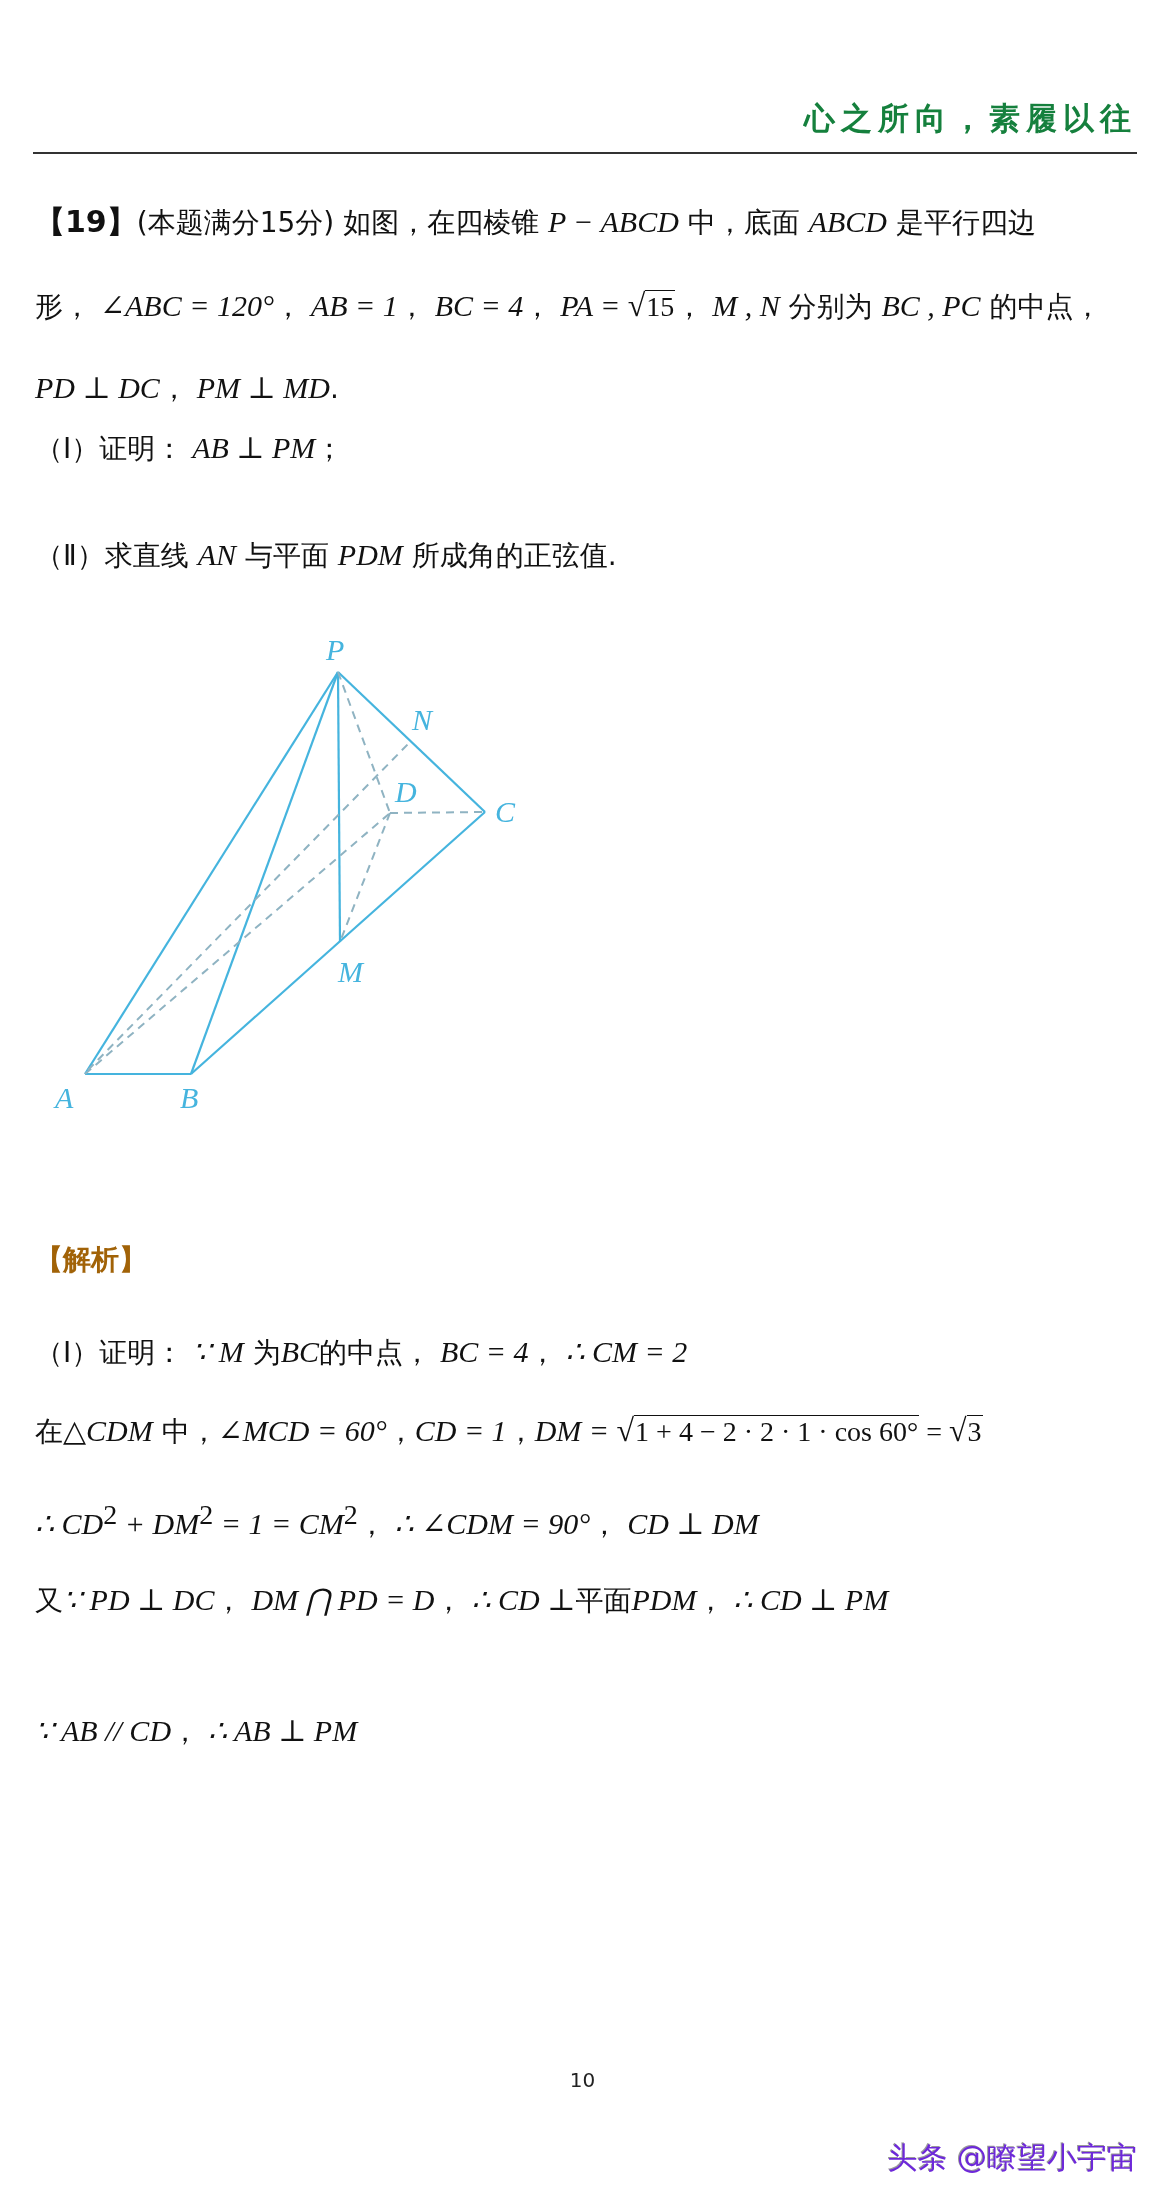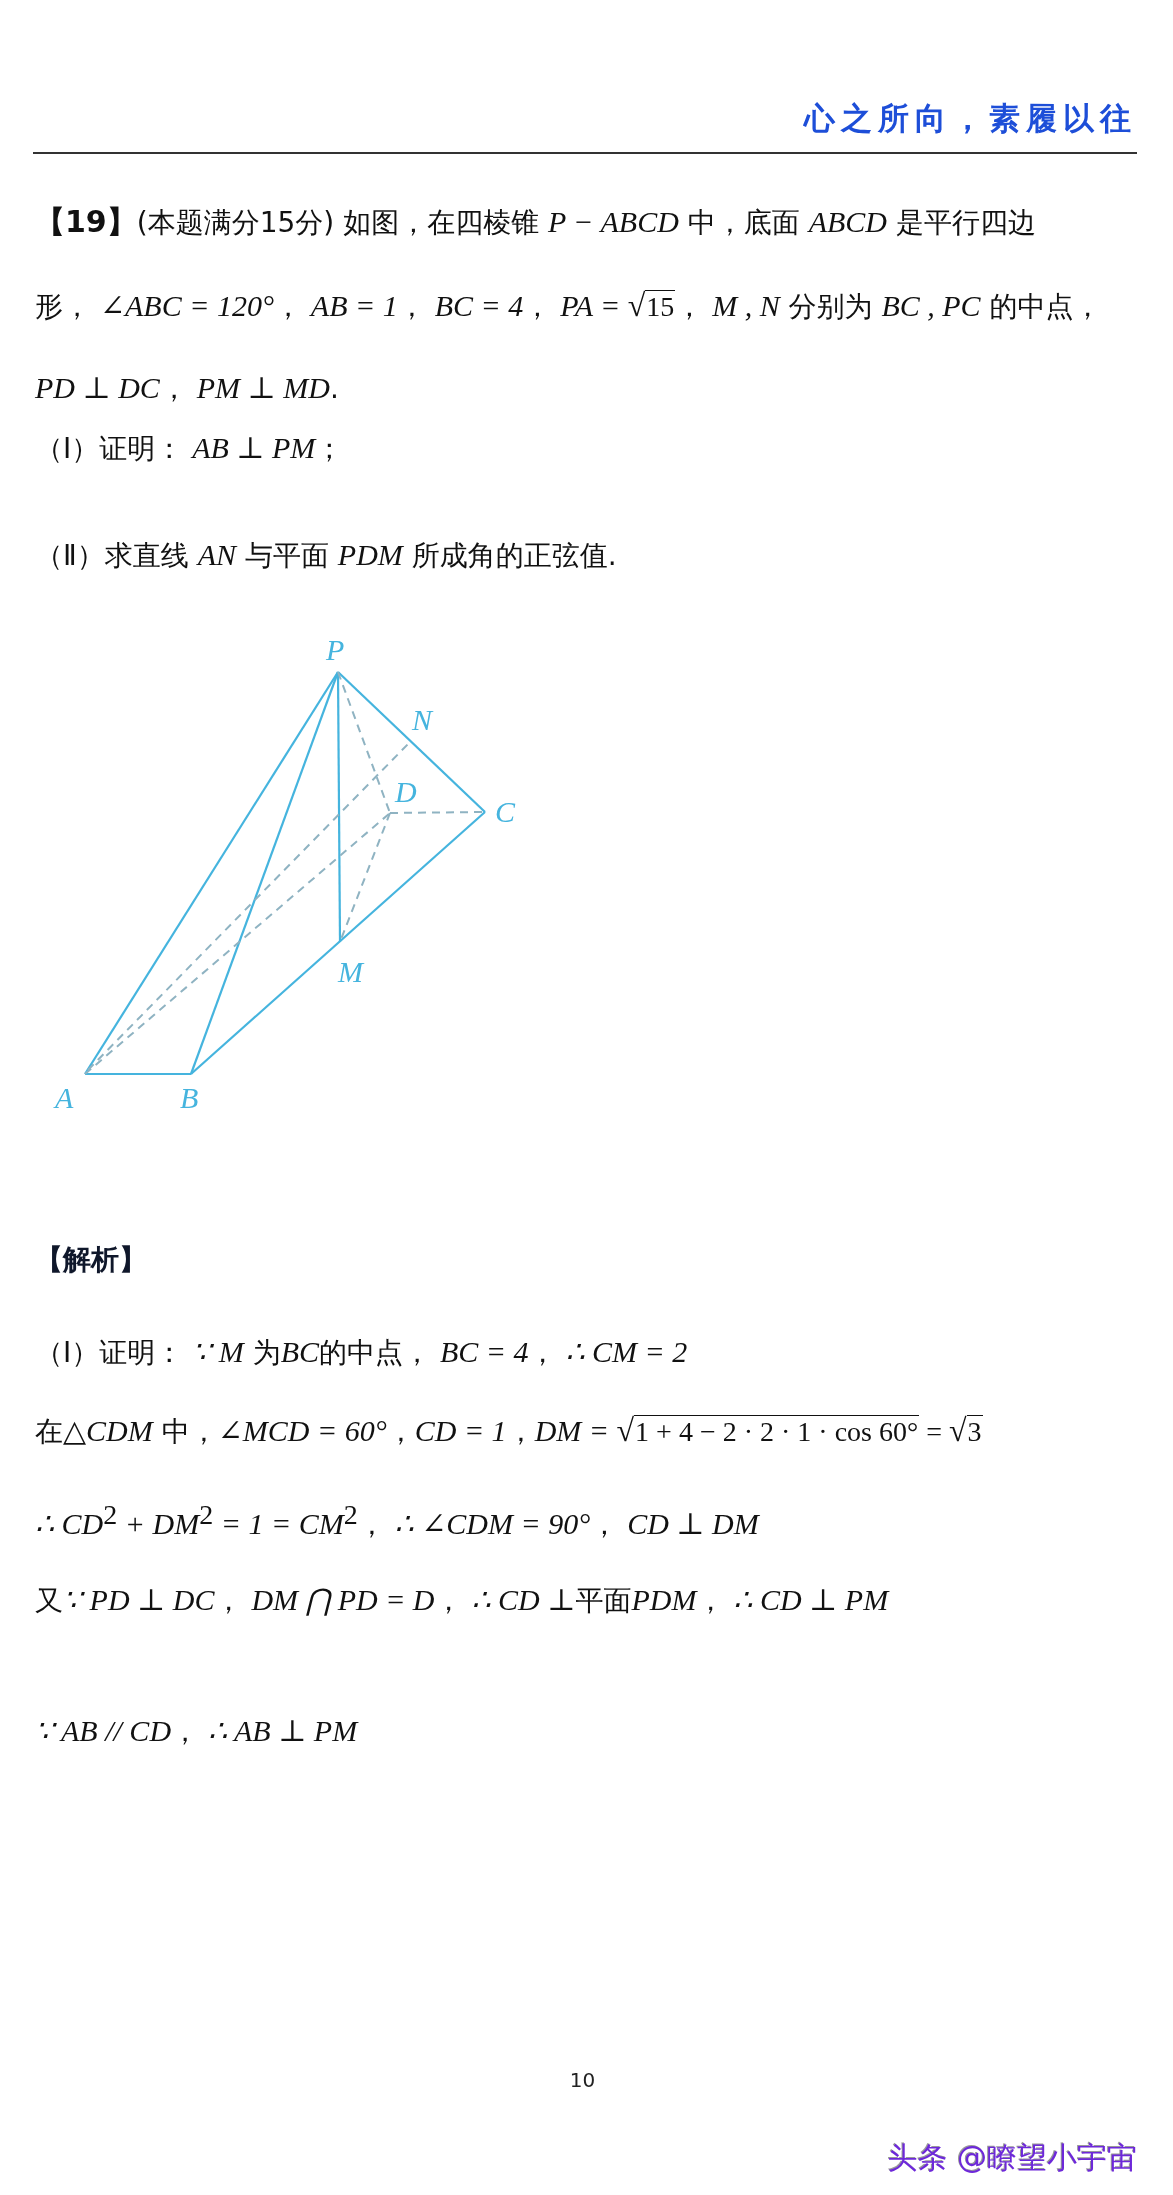--- a/index.html
+++ b/index.html
@@ -3,34 +3,34 @@
 <meta charset="utf-8">
 <style>
   html, body { margin: 0; padding: 0; background: #ffffff; }
   body {
     width: 1173px; height: 2195px; position: relative; overflow: hidden;
     font-family: "DejaVu Sans", "Liberation Sans", sans-serif; color: #111;
   }
   .header-motto {
     position: absolute; right: 36px; top: 98px;
     font-family: "DejaVu Serif", "Liberation Serif", serif;
-    font-weight: bold; font-size: 31px; letter-spacing: 6px; color: #1d4ed8;
+    font-weight: bold; font-size: 31px; letter-spacing: 6px; color: #15803d;
   }
   .header-rule {
     position: absolute; left: 33px; top: 152px; width: 1104px; height: 2px; background: #333;
   }
   .line {
     position: absolute; left: 35px; font-size: 28px; line-height: 40px; white-space: nowrap;
   }
   .m {
     font-family: "Liberation Serif", "DejaVu Serif", serif; font-style: italic; font-size: 30px;
   }
   .n { font-family: "Liberation Serif", "DejaVu Serif", serif; font-size: 28px; }
   .q-num { font-weight: bold; font-size: 30px; }
-  .red-title { color: #0f172a; font-weight: bold; font-size: 28px; }
+  .red-title { color: #a16207; font-weight: bold; font-size: 28px; }
   .sqrt { border-top: 1.5px solid #111; padding: 0 1px; }
   .rad { font-family: "Liberation Serif", serif; font-size: 32px; }
   sup { font-size: 18px; }
   .diagram { position: absolute; left: 0; top: 600px; width: 600px; height: 600px; }
   .page-num {
     position: absolute; left: 0; width: 1165px; top: 2068px; text-align: center;
     font-size: 20px; color: #222;
   }
   .watermark {
     position: absolute; right: 36px; top: 2138px; font-size: 30px; color: #6d28d9;

